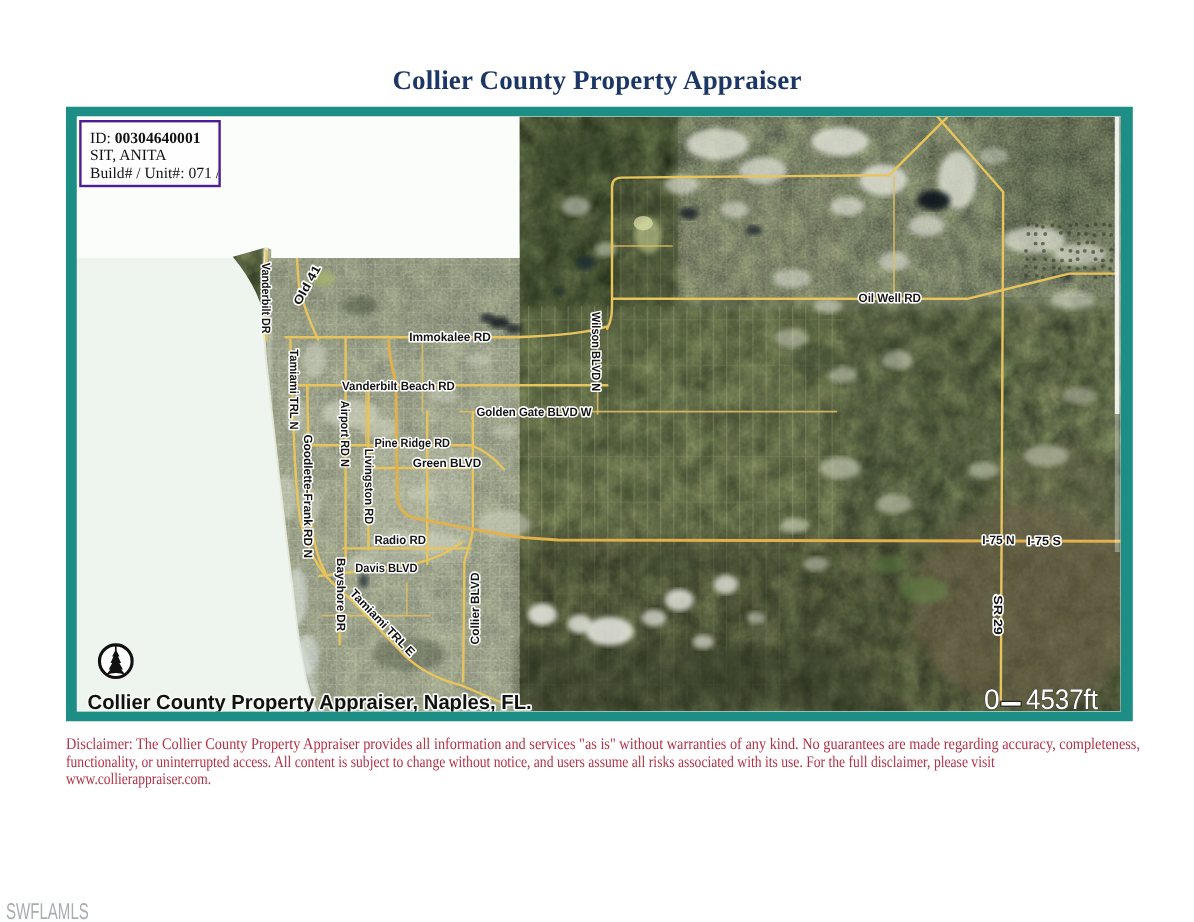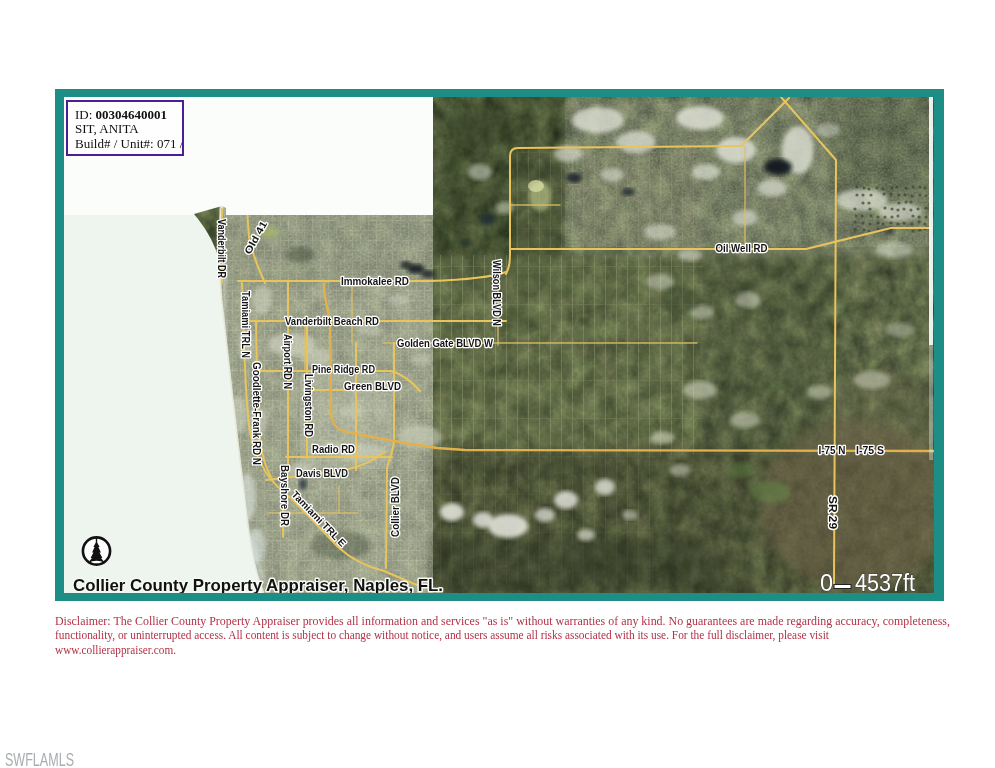--- a/index.html
+++ b/index.html
@@ -1,19 +1,20 @@
 <!DOCTYPE html>
 <html><head><meta charset="utf-8">
 <style>
 html,body{margin:0;padding:0;background:#ffffff;width:995px;height:768px;overflow:hidden}
 #page{position:relative;width:995px;height:768px;font-family:"Liberation Serif",serif}
 </style></head>
 <body>
 <div id="page">
 
+<div style="position:absolute;left:0;top:56px;width:995px;text-align:center;font-family:&quot;Liberation Serif&quot;,serif;font-weight:bold;font-size:22.5px;letter-spacing:0.15px;color:#1c3766;line-height:1">Collier County Property Appraiser</div>
 
 <div style="position:absolute;left:55px;top:89px;width:889px;height:512px;border-style:solid;border-color:#1d8e86;border-width:8px 10px 8px 9px;box-sizing:border-box;background:#eef5ee"></div>
 
 <svg style="position:absolute;left:64px;top:97px" width="870" height="496" viewBox="64 97 870 496">
 <defs>
 <filter id="sat" x="-2%" y="-2%" width="104%" height="104%" color-interpolation-filters="sRGB">
  <feTurbulence type="fractalNoise" baseFrequency="0.06 0.05" numOctaves="4" seed="17"></feTurbulence>
  <feColorMatrix type="matrix" values="0.42 0.10 0 0 0.075  0.42 0.15 0 0 0.095  0.30 0.07 0 0 0.06  0 0 0 0 1"></feColorMatrix>
 </filter>
 <filter id="spkw" x="0" y="0" width="100%" height="100%" color-interpolation-filters="sRGB">

